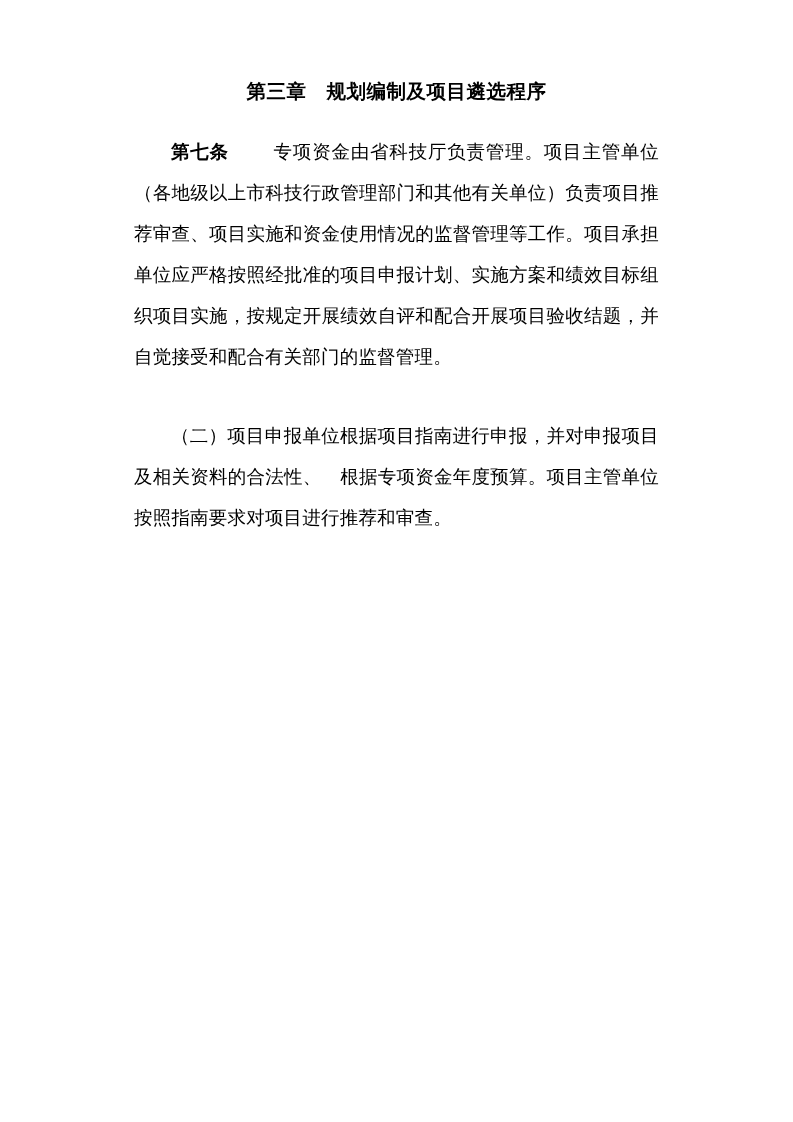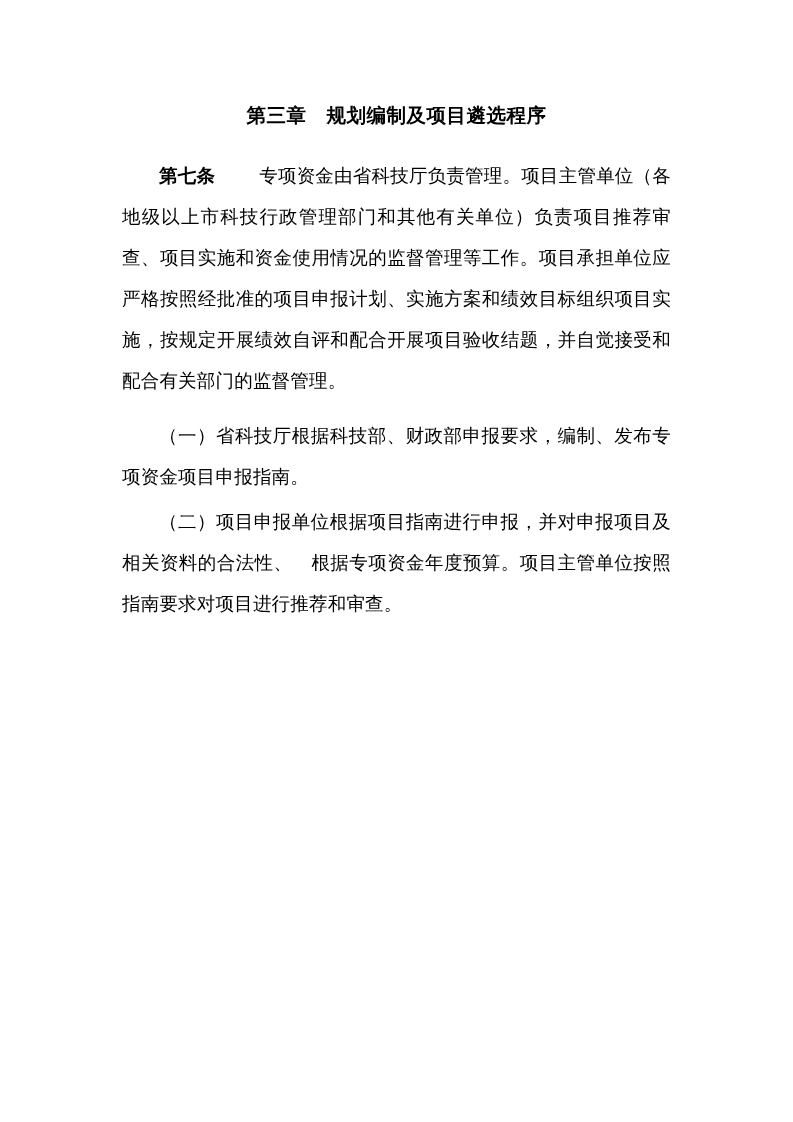--- a/index.html
+++ b/index.html
@@ -12,37 +12,37 @@
     height: 1122px;
     font-family: "DejaVu Serif", "Liberation Serif", serif;
     color: #000000;
     -webkit-font-smoothing: antialiased;
   }
   .page {
     position: relative;
     width: 793px;
     height: 1060px;
     box-sizing: border-box;
-    padding: 102px 118px 60px 118px;
+    padding: 78px 118px 60px 118px;
     background: #ffffff;
   }
   .chapter-title {
     text-align: center;
     font-size: 19.5px;
     font-weight: bold;
     letter-spacing: 0.5px;
     margin: 0 0 26px 0;
     line-height: 1.4;
   }
   .para {
     font-size: 18.5px;
     line-height: 41px;
     text-align: justify;
     text-justify: inter-ideograph;
-    margin: 4px;
+    margin: 16px;
     letter-spacing: 0.2px;
   }
   .para.indent2 {
     text-indent: 37px;
   }
   .art-label {
     font-weight: bold;
   }
   .gap-wide {
     display: inline-block;
@@ -61,19 +61,18 @@
 
 <div class="page">
 
   <h1 class="chapter-title">第三章　规划编制及项目遴选程序</h1>
 
   <p class="para indent2"><span class="art-label">第七条</span><span class="gap-wide"></span><span>专项资金由省科技厅负责管理。项目主管单位（各地级以上市科技行政管理部门和其他有关单位）负责项目推荐审查、项目实施和资金使用情况的监督管理等工作。项目承担单位应严格按照经批准的项目申报计划、实施方案和绩效目标组织项目实施，按规定开展绩效自评和配合开展项目验收结题，并自觉接受和配合有关部门的监督管理。</span></p>
 
   <div class="block-spacer"></div>
 
 
-  <p class="para indent2">（一）省科技厅根据科技部、财政部申报要求，编制、发布专项资金项目申报指南。</p>
 
   <p class="para indent2">（二）项目申报单位根据项目指南进行申报，并对申报项目及相关资料的合法性、　根据专项资金年度预算。项目主管单位按照指南要求对项目进行推荐和审查。</p>
 
 
 
 </div>
 
 </body></html>

